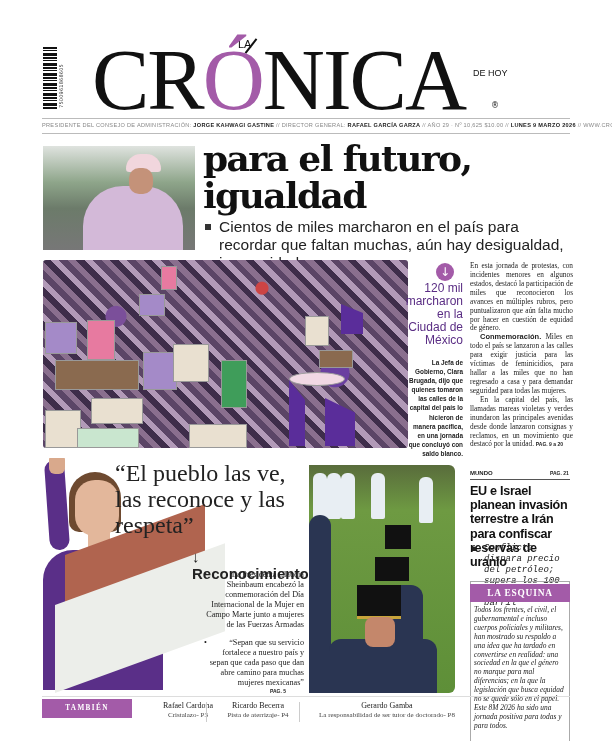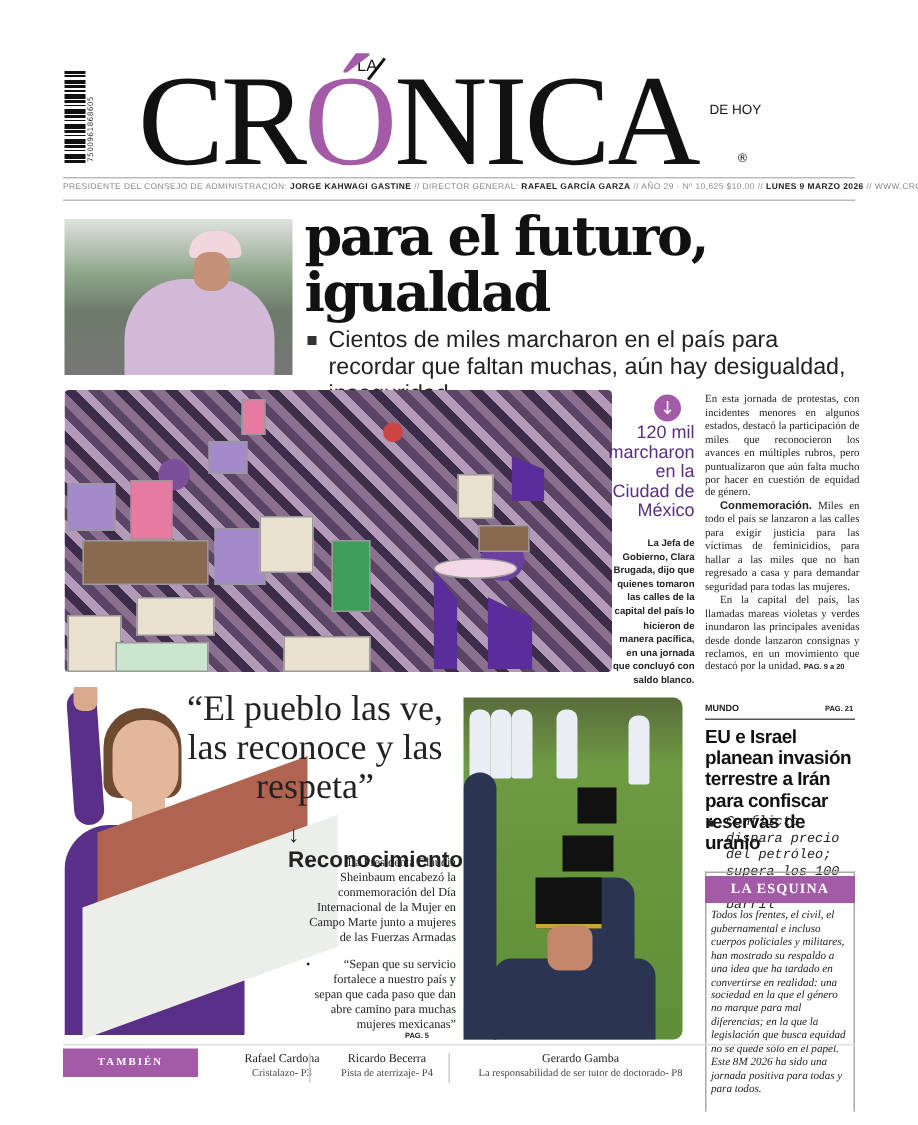--- a/index.html
+++ b/index.html
@@ -70,21 +70,21 @@
   .photo3 .hand { position:absolute; left:6px; top:-4px; width:16px; height:20px; background:#d9a98c; border-radius:6px; }
   .photo3 .body { position:absolute; left:0px; top:92px; width:120px; height:160px; background:#5a2f88; border-radius:30px 40px 0 0; }
   .photo3 .hair { position:absolute; left:26px; top:14px; width:52px; height:60px; background:#6e4a30; border-radius:26px 26px 10px 10px; }
   .photo3 .face { position:absolute; left:32px; top:22px; width:44px; height:56px; background:#e3b79b; border-radius:20px; }
   .photo3 .neck { position:absolute; left:45px; top:74px; width:22px; height:22px; background:#e3b79b; }
   .podium { left:45px; top:555px; width:190px; height:140px; }
   .podium .top { position:absolute; left:20px; top:0; width:140px; height:60px; background:#b0644f; transform:skewY(-20deg); transform-origin:left top; }
   .podium .base { position:absolute; left:10px; top:50px; width:170px; height:88px; background:#eceeea; transform:skewY(-20deg); transform-origin:left top; }
   .seal { left:178px; top:560px; width:42px; height:42px; border-radius:50%; background:radial-gradient(circle,#efe2d6 0 55%,#c8a996 56% 70%,#e6d3c4 71%); opacity:0.9; }
 
-  .quote { left:115px; top:460px; width:190px; text-align:center; font-family:"Liberation Serif", serif; font-size:24px; line-height:26px; color:#222; }
+  .quote { left:115px; top:460px; width:190px; font-family:"Liberation Serif", serif; font-size:24px; line-height:26px; color:#222; }
   .recon { left:192px; top:548px; width:110px; font-family:"Liberation Sans", sans-serif; font-weight:bold; font-size:15px; color:#222; }
   .bullets { left:190px; top:570px; width:114px; font-family:"Liberation Serif", serif; font-size:8.2px; line-height:10px; text-align:right; color:#222; }
   .bullets .item { position:relative; padding-left:14px; margin-bottom:8px; }
   .bullets .item::before { content:"•"; position:absolute; left:14px; top:0; }
   .pag5 { left:270px; top:688px; font-family:"Liberation Sans", sans-serif; font-weight:bold; font-size:5px; }
 
   
   .photo4 { left:309px; top:465px; width:146px; height:228px; overflow:hidden; border-radius:0 6px 6px 0;
     background:linear-gradient(180deg,#596c3c 0%,#6e9a42 20%,#5e8f38 100%); }
   .photo4 .nurse { position:absolute; width:14px; height:46px; background:#e8eef3; border-radius:6px 6px 2px 2px; top:8px; }

